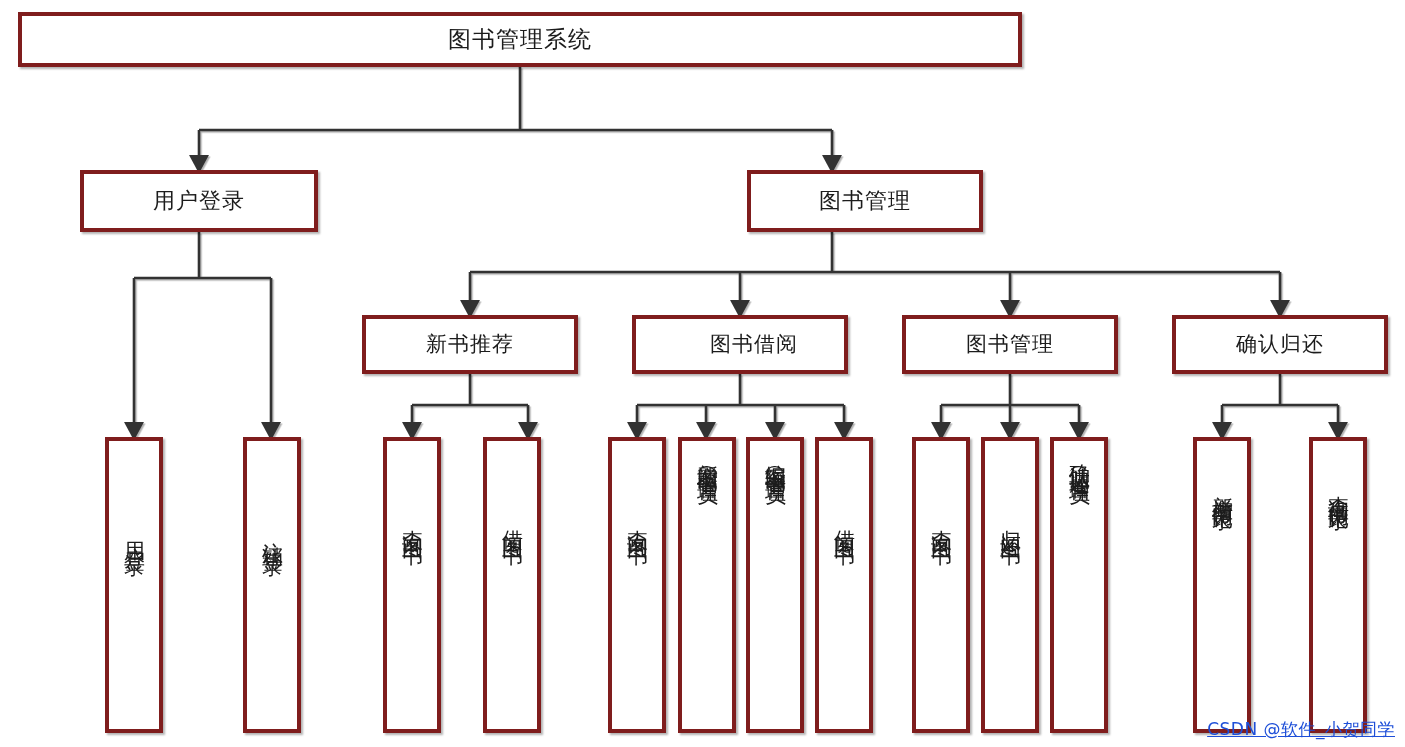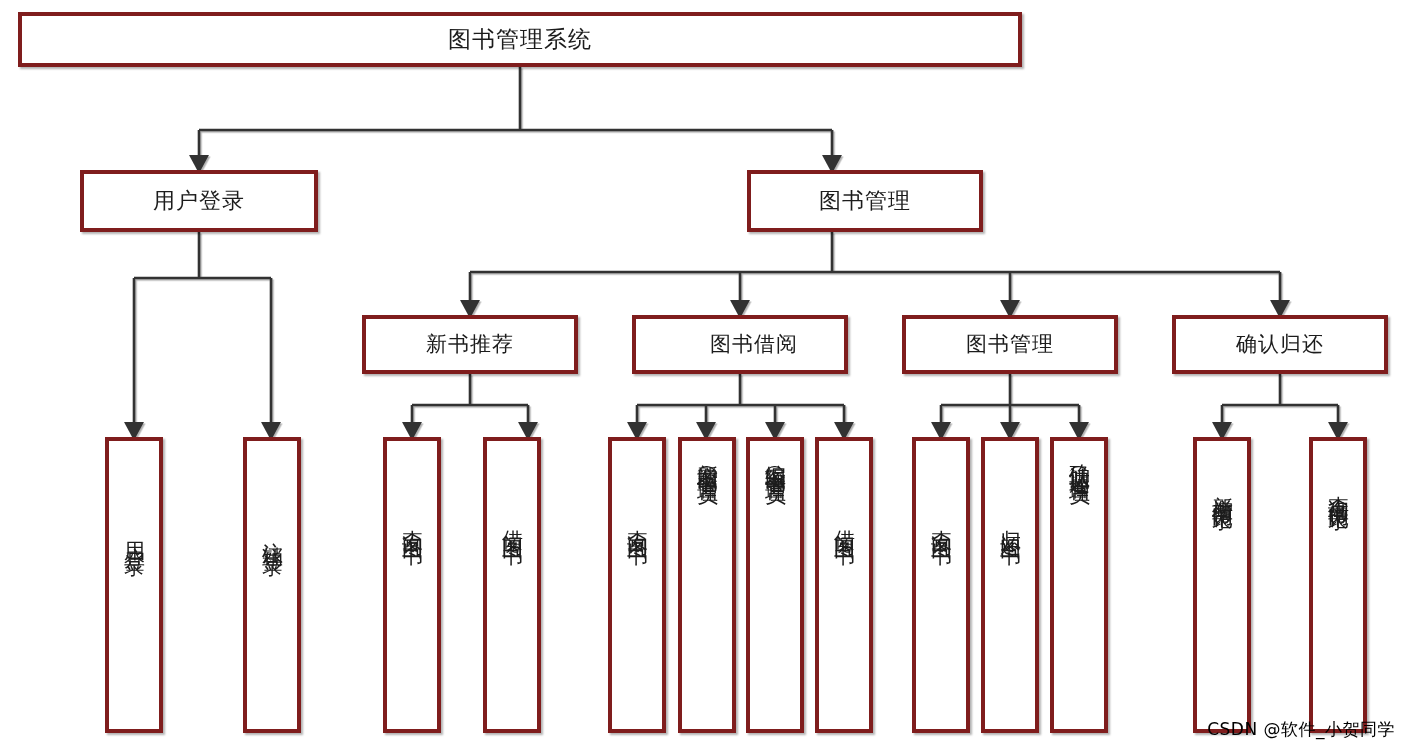--- a/index.html
+++ b/index.html
@@ -67,25 +67,26 @@
     white-space: nowrap;
   }
   .node-leaf.leaf-tall .node-label {
     letter-spacing: 3px;
   }
   .watermark {
     position: absolute;
     right: 10px;
     bottom: 6px;
     font-size: 17px;
-    color: #000000;
+    color: #1d4ed8;
     letter-spacing: 0.5px;
     z-index: 5;
     white-space: nowrap;
     user-select: none;
+    text-decoration: underline;
   }
 </style>
 </head>
 <body>
 
 <div id="diagram-root">
 
   <svg id="edges-layer" viewBox="0 0 1405 747" width="1405" height="747" xmlns="http://www.w3.org/2000/svg">
     <defs>
       <marker id="arrowhead" markerWidth="9" markerHeight="9" refX="3.2" refY="4.5" orient="auto" markerUnits="strokeWidth">

